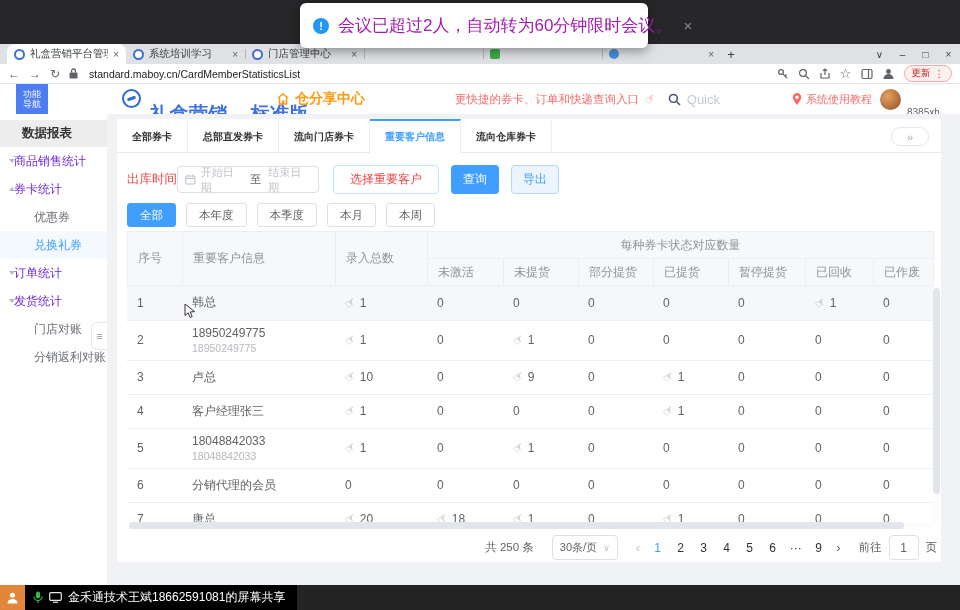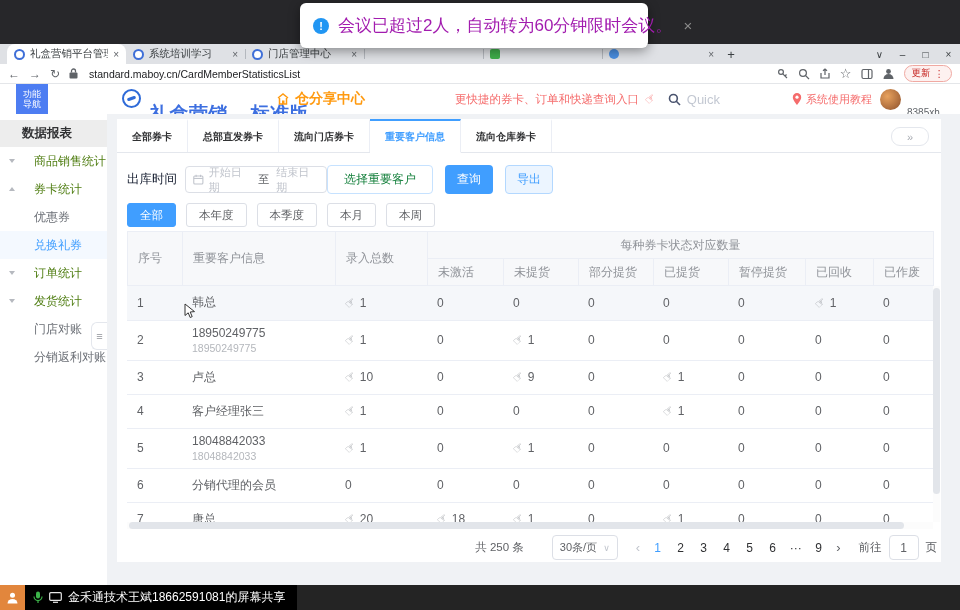--- a/index.html
+++ b/index.html
@@ -39,42 +39,42 @@
   .promo .quick{font-size:13px;color:#c3c8d2;}
   .tutorial{position:absolute;left:792px;top:0;height:30px;display:flex;align-items:center;gap:4px;font-size:11px;color:#f56c6c;}
   .hdruser{position:absolute;left:880px;top:0;height:30px;display:flex;align-items:center;gap:6px;}
   .avatar{width:21px;height:21px;border-radius:50%;background:radial-gradient(circle at 35% 35%,#e8a25e,#8c4f2b);}
   .uname{font-size:10px;color:#5f6368;line-height:11px;margin-top:38px;}
   .uname .sub{color:#9aa0a6;font-size:9px;}
   
   .bodywrap{position:absolute;top:114px;bottom:25px;left:0;right:0;background:#f0f2f5;display:flex;}
   .sidebar{width:107px;background:#fff;position:relative;flex:none;}
   .sb-title{margin-top:6px;height:27px;background:#ededed;display:flex;align-items:center;padding-left:22px;font-size:12.5px;font-weight:bold;color:#303133;}
-  .sb-item{height:28px;display:flex;align-items:center;padding-left:34px;font-size:12px;color:#4d7c0f;position:relative;box-sizing:border-box;}
+  .sb-item{height:28px;display:flex;align-items:center;padding-left:14px;font-size:12px;color:#6d28d9;position:relative;box-sizing:border-box;}
   .sb-item.child{padding-left:34px;color:#6b6f76;}
   .sb-item.active{color:#409eff;background:#f4f9ff;}
   .tri{position:absolute;left:9px;width:0;height:0;border-left:3.5px solid transparent;border-right:3.5px solid transparent;}
   .tri.down{border-top:4.5px solid #b6b9bf;}
   .tri.up{border-bottom:4.5px solid #b6b9bf;}
   .sb-handle{position:absolute;right:0;top:208px;width:16px;height:28px;background:#fff;border:1px solid #e4e7ed;border-right:none;border-radius:6px 0 0 6px;display:flex;align-items:center;justify-content:center;color:#909399;font-size:11px;box-sizing:border-box;}
   .main{flex:1;position:relative;}
   .card{position:absolute;top:5px;left:10px;width:824px;height:443px;background:#fff;}
   
   .ctabs{display:flex;height:33px;border-bottom:1px solid #e4e7ed;}
   .ctab{padding:0 15px;display:flex;align-items:center;font-size:10px;font-weight:bold;color:#303133;border-right:1px solid #ebeef5;box-sizing:border-box;border-top:2px solid transparent;}
   .ctab.active{color:#409eff;border-top:2px solid #409eff;margin-bottom:-1px;background:#fff;border-bottom:1px solid #fff;}
   .collapsepill{position:absolute;top:8px;right:12px;width:36px;height:17px;border:1px solid #e4e7ed;border-radius:9px;display:flex;align-items:center;justify-content:center;color:#a8abb2;font-size:11px;background:#fff;}
   
   .filterrow{position:absolute;top:46px;left:10px;display:flex;align-items:center;}
-  .flabel{font-size:12.5px;color:#0f172a;margin-right:8px;}
+  .flabel{font-size:12.5px;color:#ef4444;margin-right:0;}
   .dateinput{width:142px;height:27px;border:1px solid #dcdfe6;border-radius:4px;display:flex;align-items:center;padding:0 7px;gap:5px;box-sizing:border-box;}
   .ph{font-size:11px;color:#c0c4cc;}
   .tolbl{font-size:11px;color:#606266;margin:0 2px;}
   .btn{height:29px;border-radius:4px;display:flex;align-items:center;justify-content:center;font-size:12px;box-sizing:border-box;}
-  .btn-pick{width:106px;border:1px solid #c6e2ff;color:#15803d;background:#fff;}
+  .btn-pick{margin-left:14px;width:106px;border:1px solid #c6e2ff;color:#ef4444;background:#fff;}
   .btn-query{margin-left:12px;width:48px;background:#409eff;color:#fff;}
   .btn-export{margin-left:12px;width:48px;background:#ecf5ff;border:1px solid #b3d8ff;color:#409eff;}
   
   .quickrow{position:absolute;top:84px;left:10px;display:flex;gap:10px;}
   .qbtn{height:24px;padding:0 12px;border:1px solid #dcdfe6;border-radius:3px;font-size:11.5px;color:#606266;display:flex;align-items:center;background:#fff;box-sizing:border-box;}
   .qbtn.active{background:#409eff;border-color:#409eff;color:#fff;}
   
   .tablewrap{position:absolute;top:112px;left:10px;width:813px;}
   table{border-collapse:collapse;table-layout:fixed;width:806px;}
   thead th{background:#f7f8fa;border:1px solid #ebeef5;font-weight:normal;color:#909399;text-align:left;padding:0 10px;height:27px;font-size:12px;box-sizing:border-box;}
@@ -83,21 +83,21 @@
   tbody td{border-bottom:1px solid #ebeef5;padding:0 10px;font-size:12px;color:#606266;box-sizing:border-box;}
   tbody tr.hover{background:#f5f7fa;}
   .subtxt{font-size:10.5px;color:#b4b7bc;margin-top:2px;}
   .fi{color:#8f9399;display:inline-block;transform:rotate(-40deg);font-size:12px;margin-right:4px;}
   .vscroll{position:absolute;left:806px;top:55px;width:7px;height:236px;background:#fcfcfc;}
   .vscroll .thumb{position:absolute;left:0;top:2px;width:7px;height:206px;border-radius:4px;background:#e2e5ea;}
   .hscroll{width:806px;height:7px;background:#fcfcfc;position:relative;}
   .hscroll .thumb{position:absolute;left:2px;top:0;height:7px;width:775px;border-radius:4px;background:#e2e5ea;}
   
   .pagerow{position:absolute;top:416px;left:10px;width:810px;display:flex;align-items:center;justify-content:flex-end;}
-  .ptotal{font-size:11.5px;color:#606266;margin-right:28px;}
+  .ptotal{font-size:11.5px;color:#606266;margin-right:18px;}
   .psize{width:66px;height:25px;border:1px solid #dcdfe6;border-radius:4px;font-size:11px;color:#606266;display:flex;align-items:center;justify-content:space-between;padding:0 7px;box-sizing:border-box;margin-right:12px;}
   .psize .arr{color:#c0c4cc;font-size:9px;}
   .parrow{margin:0 6px;color:#c0c4cc;font-size:13px;}
   .parrow.next{color:#606266;}
   .pnum{min-width:21px;text-align:center;font-size:12px;color:#303133;margin:0 1px;}
   .pnum.active{color:#409eff;}
   .pgoto{font-size:11.5px;color:#606266;margin-left:12px;}
   .pinput{width:30px;height:25px;border:1px solid #dcdfe6;border-radius:4px;display:flex;align-items:center;justify-content:center;font-size:12px;color:#606266;margin:0 7px;box-sizing:border-box;}
   
   .taskbar{position:absolute;bottom:0;left:0;right:0;height:25px;background:#242424;display:flex;align-items:center;}

